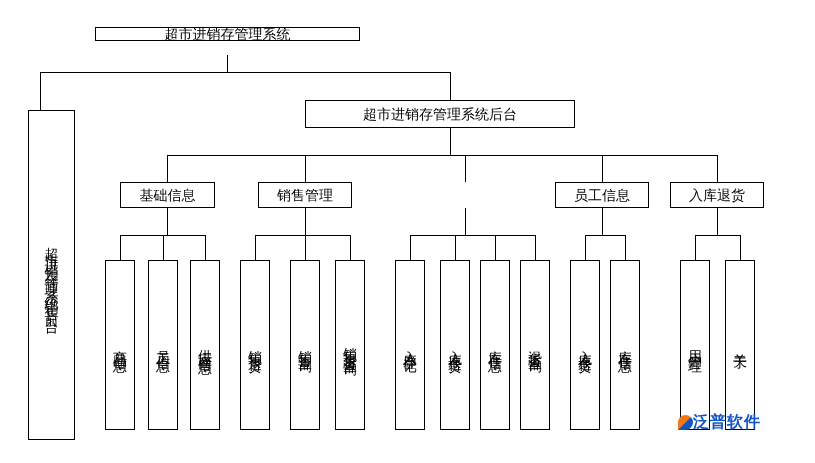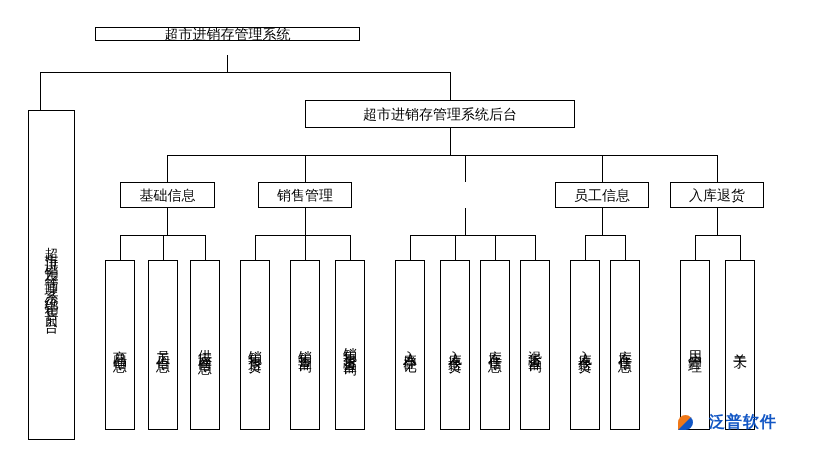--- a/index.html
+++ b/index.html
@@ -37,21 +37,21 @@
   .line { position: absolute; background: #000; }
   .hline { height: 1px; }
   .vline { width: 1px; }
   #logo {
     position: absolute;
     left: 678px;
     top: 412px;
     width: 130px;
     text-align: left;
   }
-  .brand-row { display: flex; align-items: center; gap: 16px; }
+  .brand-row { display: flex; align-items: center; gap: 0; }
   .brand-icon {
     width: 15px; height: 15px;
     border-radius: 50% 50% 50% 0;
     background: linear-gradient(135deg, #f07818 48%, #1256c4 52%);
     display: inline-block;
   }
   .brand-name {
     font-size: 16px;
     font-weight: bold;
     color: #1256c4;

